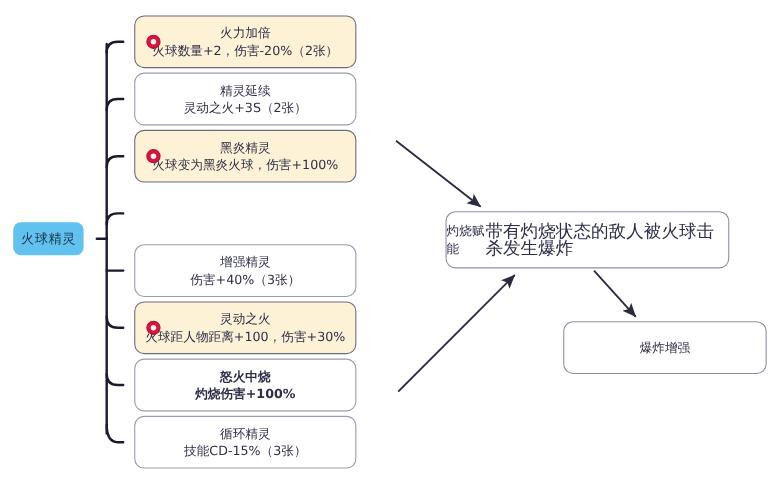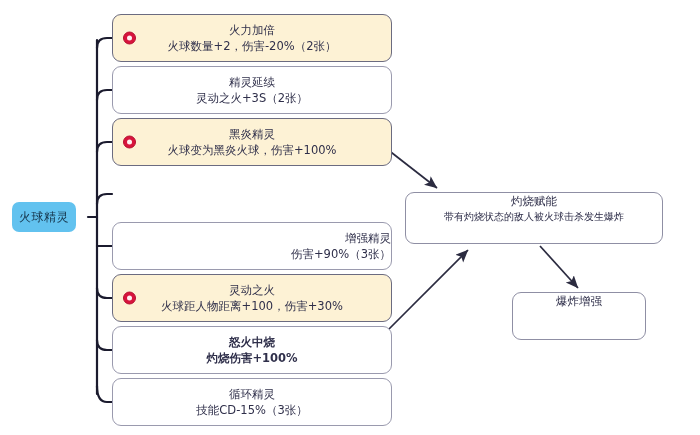--- a/index.html
+++ b/index.html
@@ -33,22 +33,22 @@
     display: flex;
     align-items: center;
     justify-content: center;
     color: #16344a;
     font-size: 12px;
     letter-spacing: 0.5px;
     z-index: 3;
   }
   .card {
     position: absolute;
-    left: 112px;
-    width: 280px;
+    left: 122px;
+    width: 202px;
     height: 48px;
     box-sizing: border-box;
     border: 1px solid #8c8ca0;
     border-radius: 9px;
     display: flex;
     flex-direction: column;
     align-items: center;
     justify-content: center;
     z-index: 3;
   }
@@ -93,36 +93,37 @@
     border-radius: 50%;
     background: #fff0f3;
   }
   .rcard {
     position: absolute;
     box-sizing: border-box;
     background: #ffffff;
     border: 1px solid #8f8fa4;
     border-radius: 9px;
     display: flex;
-    flex-direction: column;
-    align-items: center;
+    flex-direction: row;
+    align-items: center;
+    justify-content: center;
     z-index: 3;
   }
   .rcard .title {
     font-size: 11.5px;
     color: #2f2f4a;
     line-height: 16px;
   }
   .rcard .desc {
-    font-size: 10px;
+    font-size: 16px;
     color: #2f2f4a;
     line-height: 16px;
   }
   #rcard-0 { left: 405px; top: 192px; width: 258px; height: 52px; }
-  #rcard-1 { left: 512px; top: 292px; width: 134px; height: 48px; }
+  #rcard-1 { left: 512px; top: 292px; width: 185px; height: 48px; }
 </style>
 </head>
 <body>
 
 <div id="canvas">
 
   <svg class="lines" viewBox="0 0 700 435" xmlns="http://www.w3.org/2000/svg">
     <defs>
       <marker id="arrowhead" markerWidth="9" markerHeight="9" refX="7.2" refY="3.2" orient="auto" markerUnits="strokeWidth">
         <path d="M0,0 L7.4,3.2 L0,6.4 L1.6,3.2 Z" fill="#2b2b40"></path>
@@ -164,23 +165,23 @@
     <span class="desc">灵动之火+3S（2张）</span>
   </div>
 
   <div class="card highlight" id="card-2" style="top:118px;">
     <span class="badge"></span>
     <span class="title">黑炎精灵</span>
     <span class="desc">火球变为黑炎火球，伤害+100%</span>
   </div>
 
 
-  <div class="card plain" id="card-4" style="top:222px;align-items:flex-end;">
+  <div class="card plain" id="card-4" style="top:222px;">
     <span class="title">增强精灵</span>
-    <span class="desc">伤害+90%（3张）</span>
+    <span class="desc">伤害+40%（3张）</span>
   </div>
 
   <div class="card highlight" id="card-5" style="top:274px;">
     <span class="badge"></span>
     <span class="title">灵动之火</span>
     <span class="desc">火球距人物距离+100，伤害+30%</span>
   </div>
 
   <div class="card plain" id="card-6" style="top:326px;font-weight:bold;">
     <span class="title">怒火中烧</span>

